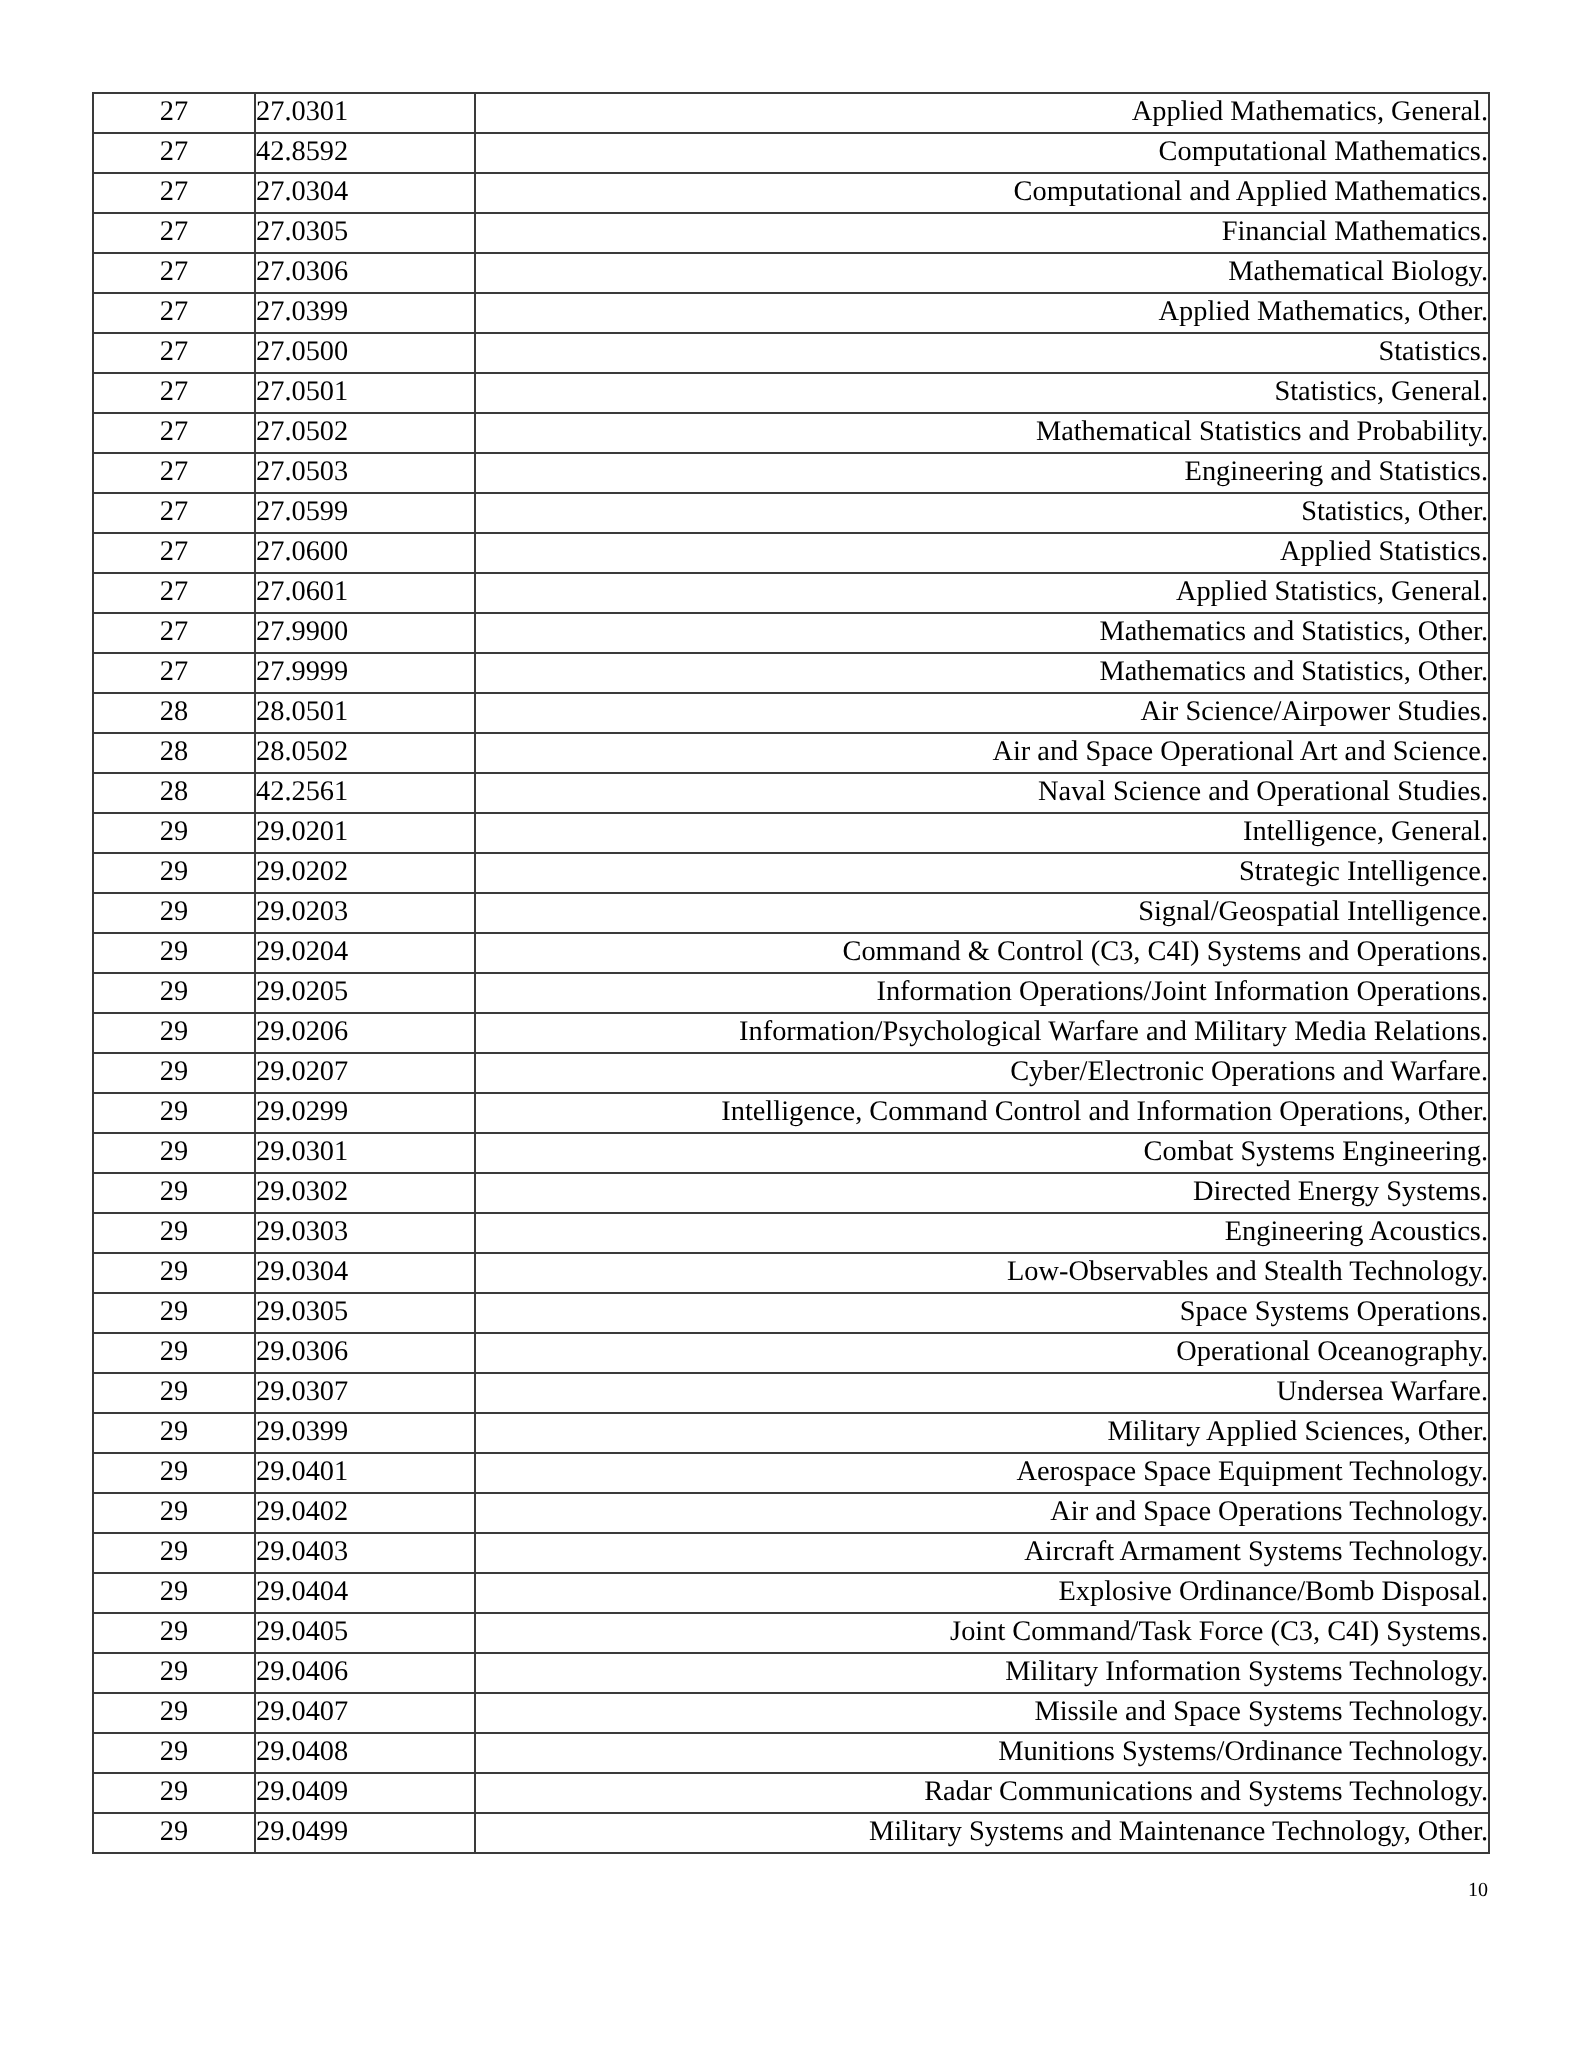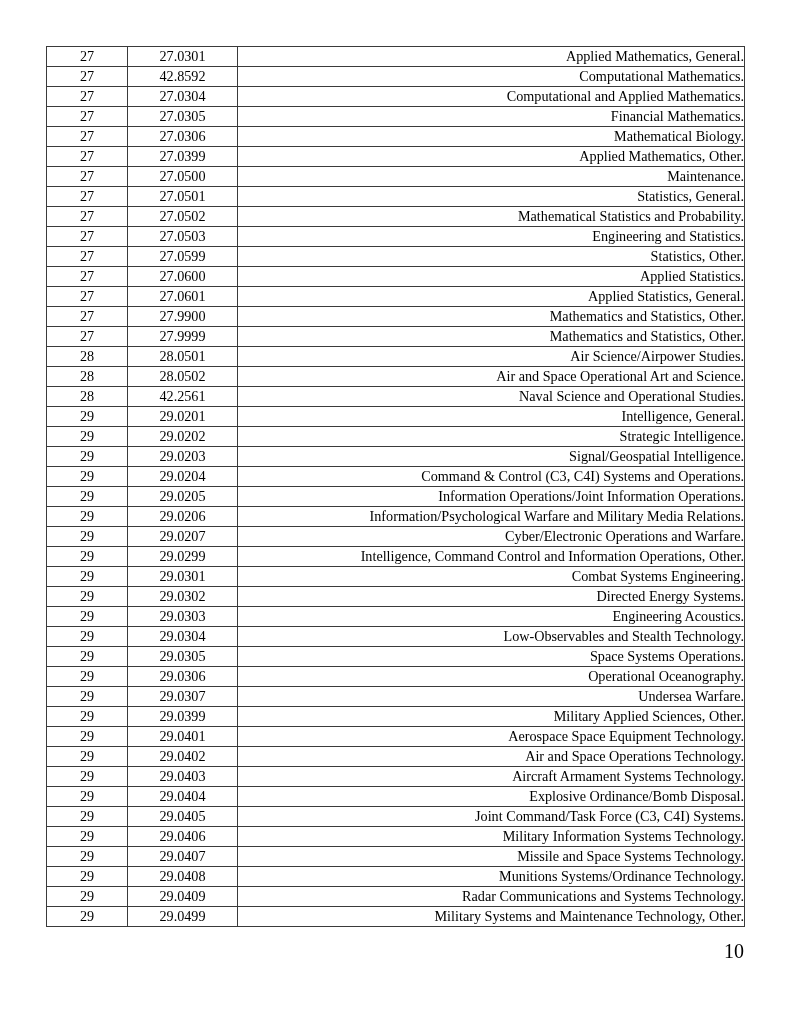--- a/index.html
+++ b/index.html
@@ -1,22 +1,22 @@
 <!DOCTYPE html>
 <html><head>
 <meta charset="utf-8">
 <style>
   html, body { margin: 0; padding: 0; background: #ffffff; }
   body { width: 791px; height: 1024px; position: relative; font-family: "Liberation Serif", "DejaVu Serif", serif; color: #000; }
   table.cip { position: absolute; left: 46px; top: 46px; width: 699px; border-collapse: collapse; table-layout: fixed; border-radius: 28px; }
   table.cip td { border: 1px solid #3a3a3a; height: 19px; padding: 0; font-size: 14.2px; line-height: 19px; white-space: nowrap; overflow: hidden; }
   table.cip td.c1 { width: 80px; text-align: center; }
-  table.cip td.c2 { width: 109px; text-align: center; }
+  table.cip td.c2 { width: 109px; text-align: left; }
   table.cip td.c3 { text-align: right; padding-left: 7px; }
-  .page-number { position: absolute; right: 47px; top: 940px; font-size: 20px; }
+  .page-number { position: absolute; right: 47px; top: 940px; font-size: 10px; }
 </style>
 </head>
 <body>
 
 <table class="cip">
   <tbody id="cip-body">
       <tr>
         <td class="c1">27</td>
         <td class="c2">27.0301</td>
         <td class="c3">Applied Mathematics, General.</td>
@@ -42,21 +42,21 @@
         <td class="c3">Mathematical Biology.</td>
       </tr>
       <tr>
         <td class="c1">27</td>
         <td class="c2">27.0399</td>
         <td class="c3">Applied Mathematics, Other.</td>
       </tr>
       <tr>
         <td class="c1">27</td>
         <td class="c2">27.0500</td>
-        <td class="c3">Maintenance.</td>
+        <td class="c3">Statistics.</td>
       </tr>
       <tr>
         <td class="c1">27</td>
         <td class="c2">27.0501</td>
         <td class="c3">Statistics, General.</td>
       </tr>
       <tr>
         <td class="c1">27</td>
         <td class="c2">27.0502</td>
         <td class="c3">Mathematical Statistics and Probability.</td>

